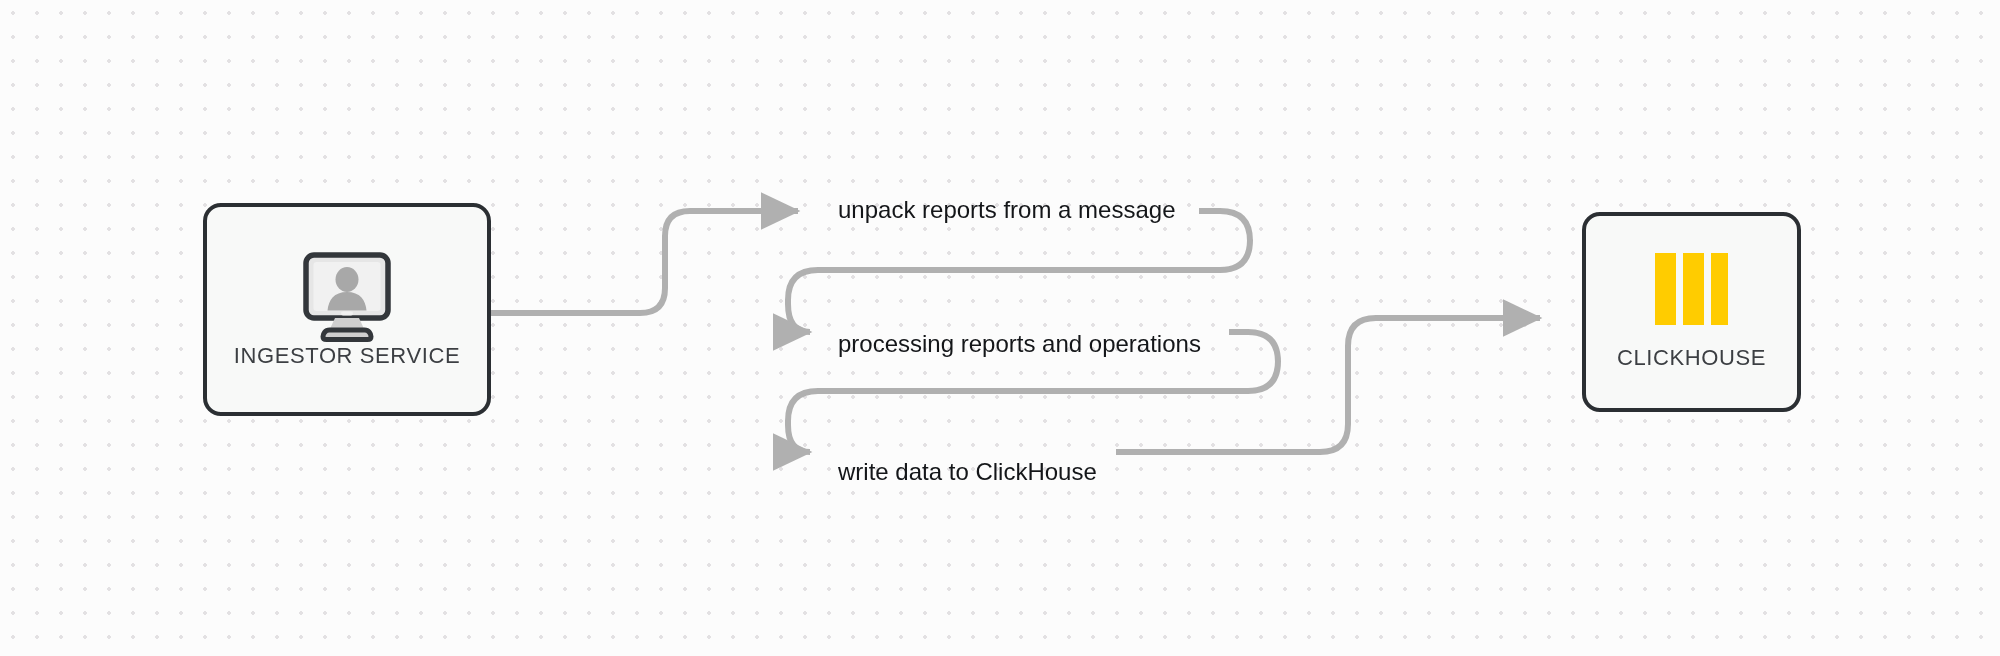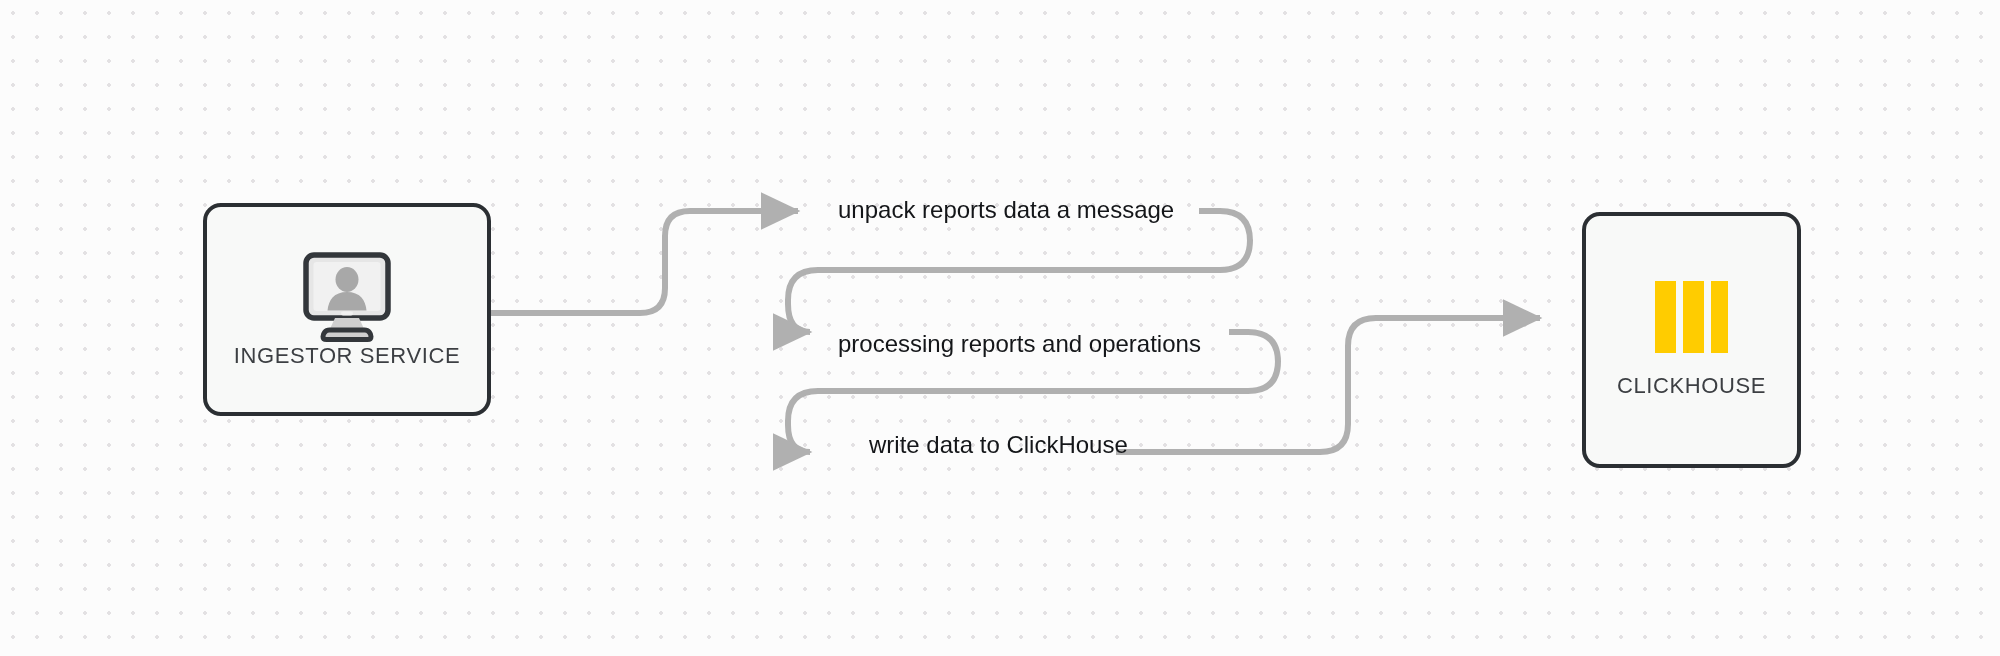--- a/index.html
+++ b/index.html
@@ -42,42 +42,42 @@
   #node-ingestor {
     left: 203px;
     top: 203px;
     width: 288px;
     height: 213px;
   }
   #node-clickhouse {
     left: 1582px;
     top: 212px;
     width: 219px;
-    height: 256px;
+    height: 200px;
   }
   .node-label {
     font-size: 22px;
     letter-spacing: 0.6px;
     color: #3c3f43;
     font-weight: 400;
     white-space: nowrap;
   }
   #ingestor-label { }
   #clickhouse-label { margin-top: 20px; }
   .node-icon { display: block; }
   .edge-label {
     position: absolute;
     font-size: 24px;
     color: #141619;
     white-space: nowrap;
     line-height: 1;
   }
   #edge-label-1 { left: 838px; top: 198px; }
   #edge-label-2 { left: 838px; top: 332px; }
-  #edge-label-3 { left: 838px; top: 433px; margin-left: 31px; }
+  #edge-label-3 { left: 838px; top: 460px; }
 </style>
 </head>
 <body>
 
 <div id="canvas">
 
   <svg id="diagram-svg" viewBox="0 0 2000 656" xmlns="http://www.w3.org/2000/svg">
     <defs>
       <marker id="arrowhead" markerWidth="7" markerHeight="7" refX="6.2" refY="3.5" orient="auto" markerUnits="strokeWidth">
         <path d="M 0 0.35 L 6.6 3.5 L 0 6.65 Z" fill="#b0b0b0"></path>
@@ -113,19 +113,19 @@
 
   <div class="node-box" id="node-clickhouse">
     <svg class="node-icon" width="86" height="72" viewBox="0 0 86 72" xmlns="http://www.w3.org/2000/svg">
       <rect x="6" y="0" width="21" height="72" fill="#FFCC00"></rect>
       <rect x="34" y="0" width="21" height="72" fill="#FFCC00"></rect>
       <rect x="62" y="0" width="17" height="72" fill="#FFCC00"></rect>
     </svg>
     <div class="node-label" id="clickhouse-label">CLICKHOUSE</div>
   </div>
 
-  <div class="edge-label" id="edge-label-1">unpack reports data a message</div>
+  <div class="edge-label" id="edge-label-1">unpack reports from a message</div>
 
   <div class="edge-label" id="edge-label-2">processing reports and operations</div>
 
   <div class="edge-label" id="edge-label-3">write data to ClickHouse</div>
 
 </div>
 
 </body></html>

